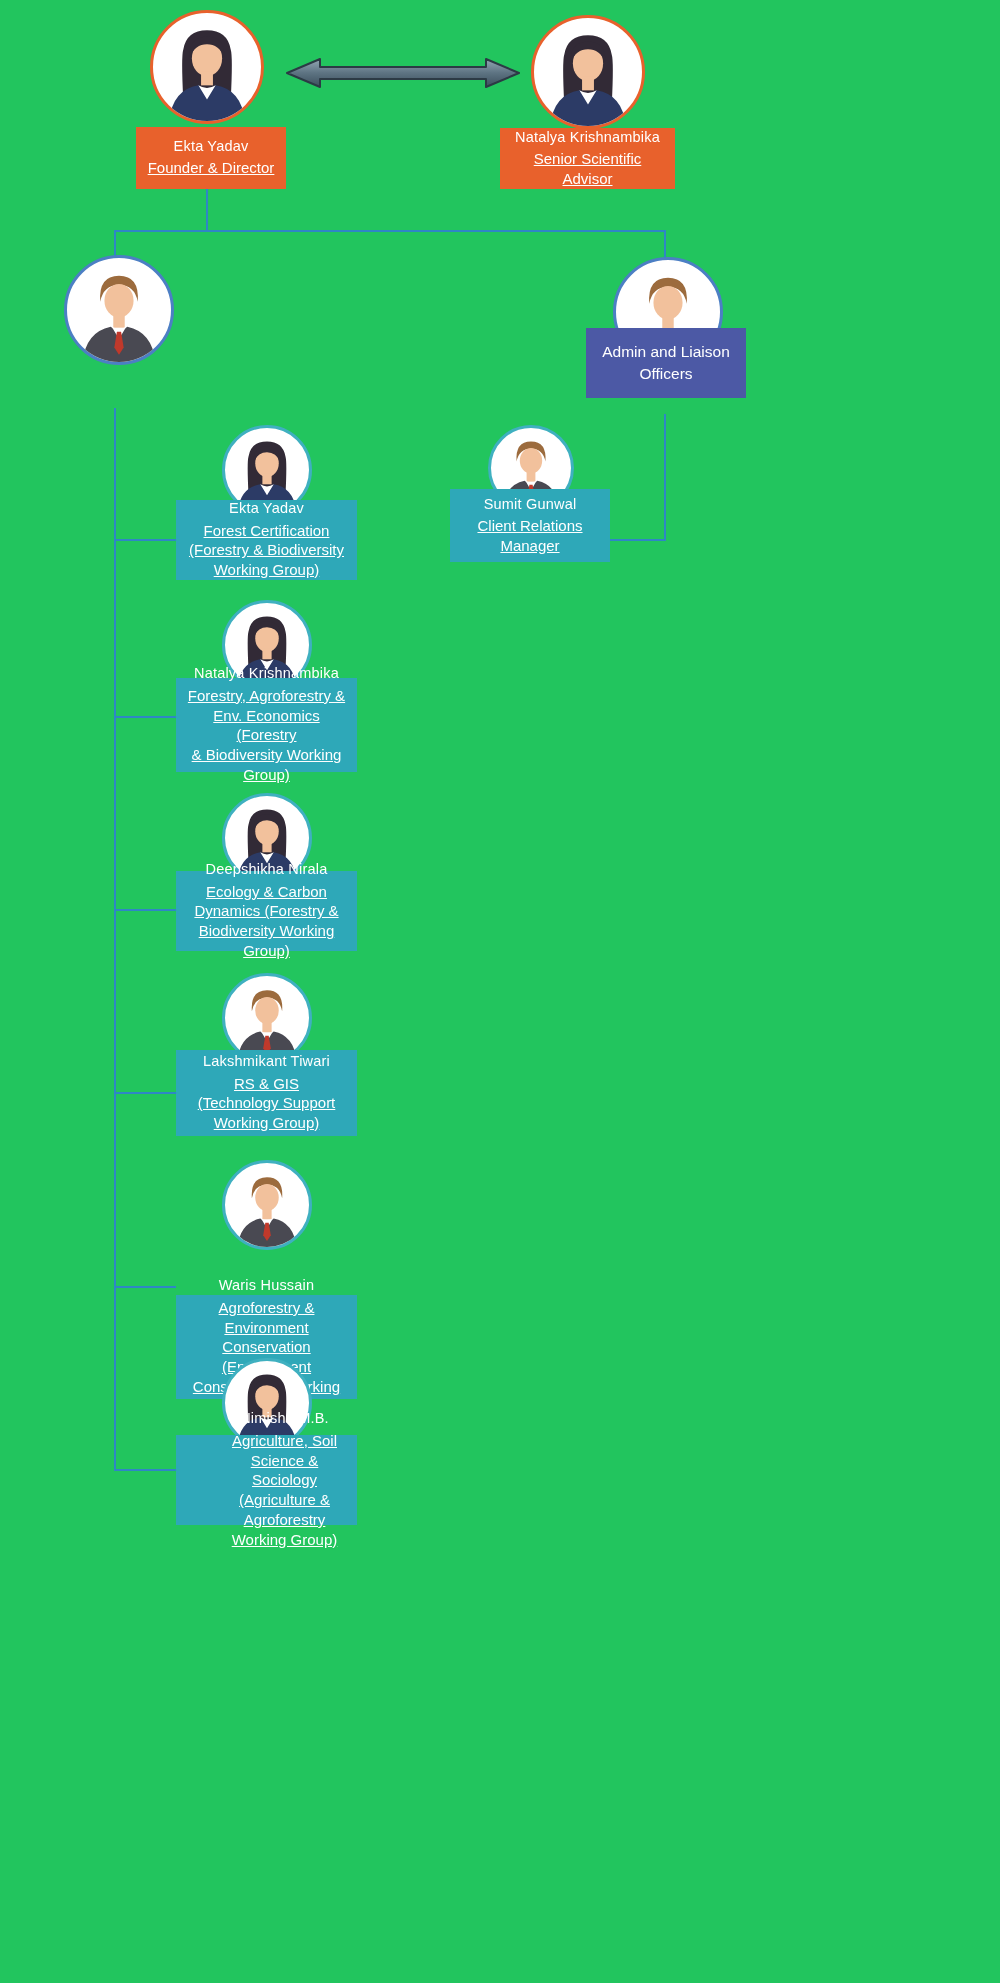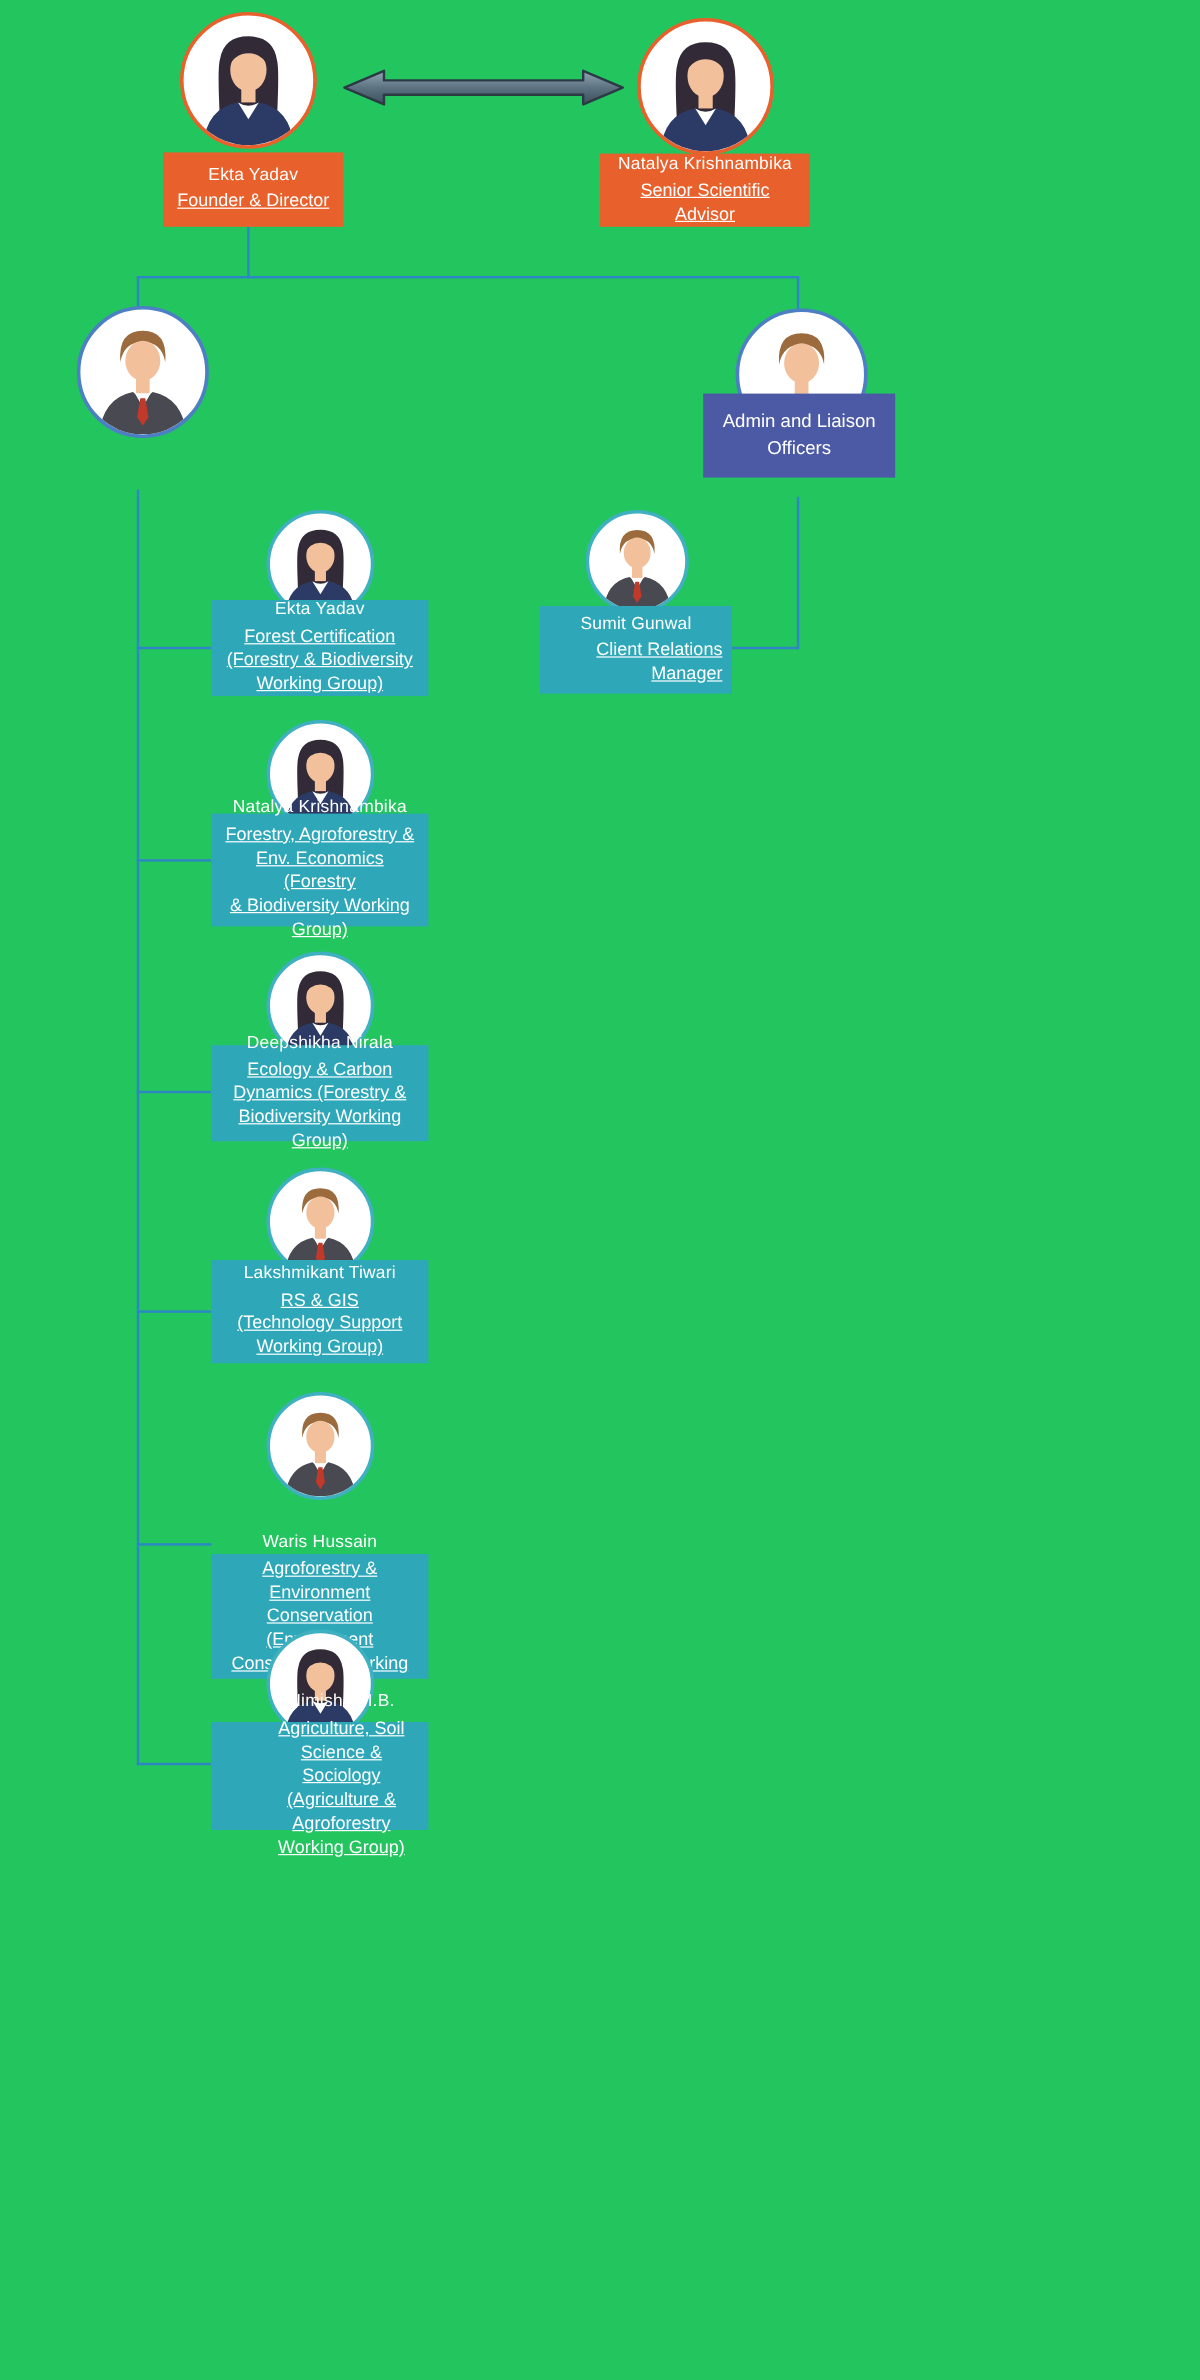--- a/index.html
+++ b/index.html
@@ -118,21 +118,21 @@
   <div class="box indigo" style="left:586px; top:328px; width:160px; height:70px;">
     <div class="branch-label">Admin and Liaison
 Officers</div>
   </div>
 
   <div class="avatar teal-ring" style="left:488px; top:425px; width:86px; height:86px;">
     <svg viewBox="0 0 100 100">
         <use href="#sym-male" xlink:href="#sym-male"></use>
       </svg>
   </div>
-  <div class="box teal" style="left:450px; top:505px; width:160px; height:73px;text-align:right;">
+  <div class="box teal" style="left:450px; top:489px; width:160px; height:73px;">
     <div class="name">Sumit Gunwal</div>
     <div class="role">Client Relations Manager</div>
   </div>
 
   <div class="avatar teal-ring" style="left:222px; top:425px; width:90px; height:90px;">
     <svg viewBox="0 0 100 100">
         <use href="#sym-female" xlink:href="#sym-female"></use>
       </svg>
   </div>
   <div class="box teal" style="left:176px; top:500px; width:181px; height:80px;">

